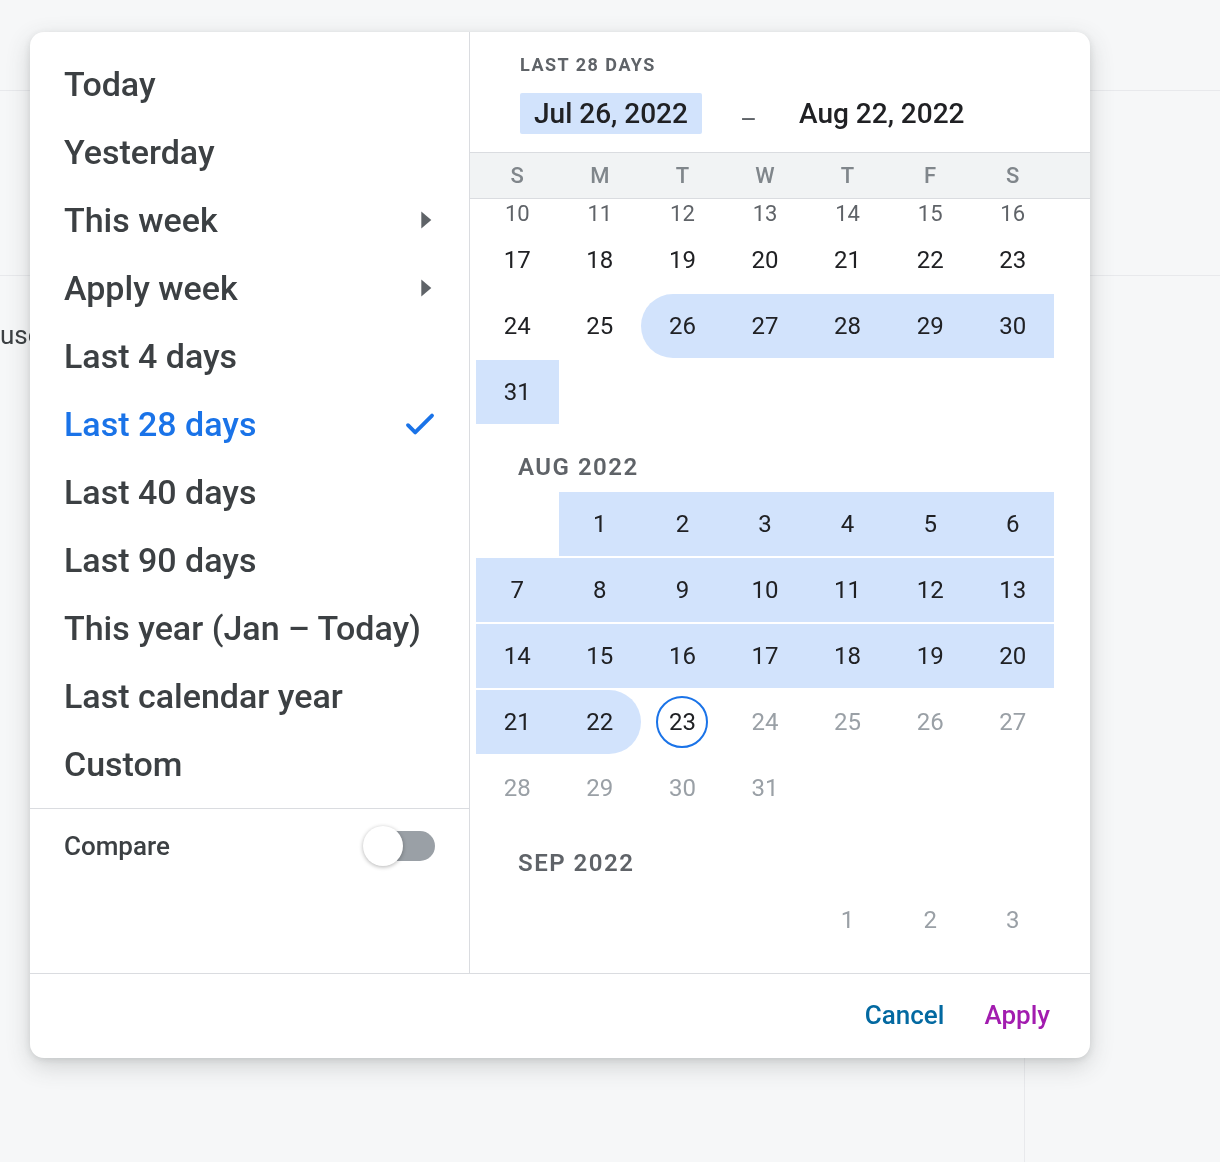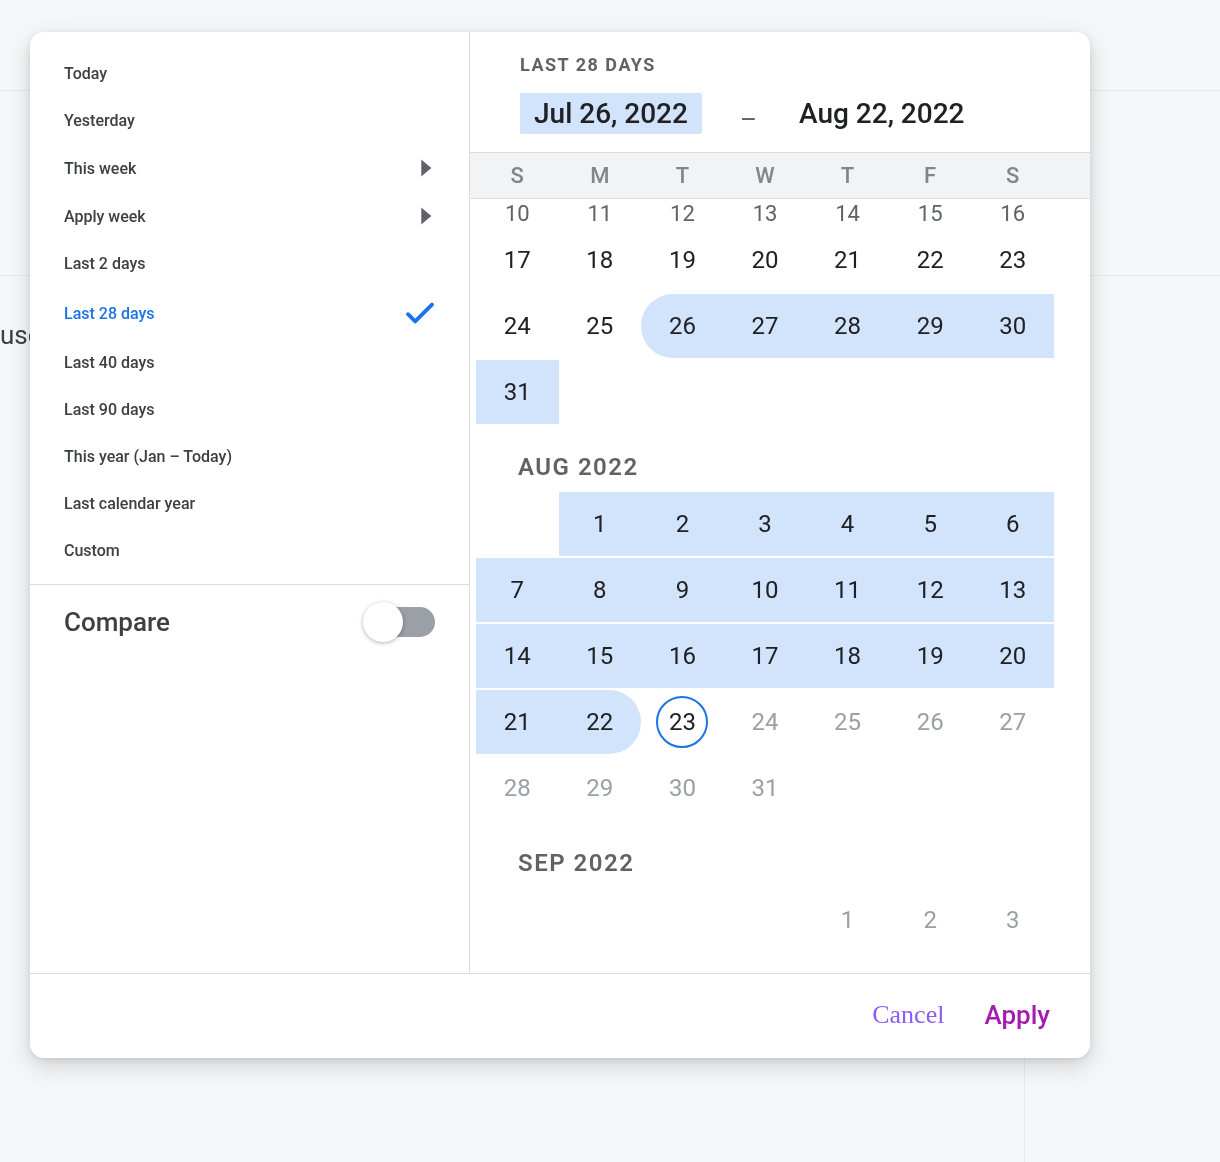--- a/index.html
+++ b/index.html
@@ -31,21 +31,21 @@
   .columns { display:flex; }
   
   .presets {
     width: 440px;
     border-right: 1px solid #dadce0;
     padding: 18px 0 0 0;
   }
   .preset {
     display:flex; align-items:center; justify-content:space-between;
     padding: 14px 34px 14px 34px;
-    font-size: 16px;
+    font-size: 34px;
     font-weight: 500;
     color: #3c4043;
     cursor:pointer;
   }
   .preset.selected { color:#1a73e8; }
   .preset .chevron { color:#5f6368; }
   .check { color:#1a73e8; }
   .compare-row {
     border-top:1px solid #dadce0;
     margin-top:10px;
@@ -122,21 +122,21 @@
   .cell.today .ring {
     position:absolute; width:52px; height:52px; border:2px solid #1a73e8; border-radius:50%;
   }
   
   .actions {
     border-top:1px solid #dadce0;
     display:flex; justify-content:flex-end; gap:40px;
     padding: 26px 40px 28px;
     font-size:26px; font-weight:500;
   }
-  .btn-cancel { color:#8b5cf6; cursor:pointer;font-family:Liberation Serif, serif;}
+  .btn-cancel { color:#0369a1; cursor:pointer;}
   .btn-apply  { color:#a21caf; cursor:pointer;}
 
   svg { display:block; }
 </style>
 </head>
 <body>
 
 <div class="stage">
   <div class="bg-line1"></div>
   <div class="bg-line2"></div>
@@ -164,21 +164,21 @@
             </div>
             <div class="preset">
               <span>Apply week</span>
               <span class="chevron">
                 <svg width="16" height="20" viewBox="0 0 10 14">
                   <path d="M1 1 L8 7 L1 13 Z" fill="#5f6368"></path>
                 </svg>
               </span>
             </div>
             <div class="preset">
-              <span>Last 2 days</span>
+              <span>Last 4 days</span>
             </div>
             <div class="preset selected">
               <span>Last 28 days</span>
               <span class="check">
                 <svg width="30" height="24" viewBox="0 0 24 20">
                   <path d="M2 11 L8 17 L22 3" stroke="#1a73e8" stroke-width="3.2" fill="none" stroke-linecap="round" stroke-linejoin="round"></path>
                 </svg>
               </span>
             </div>
             <div class="preset">

